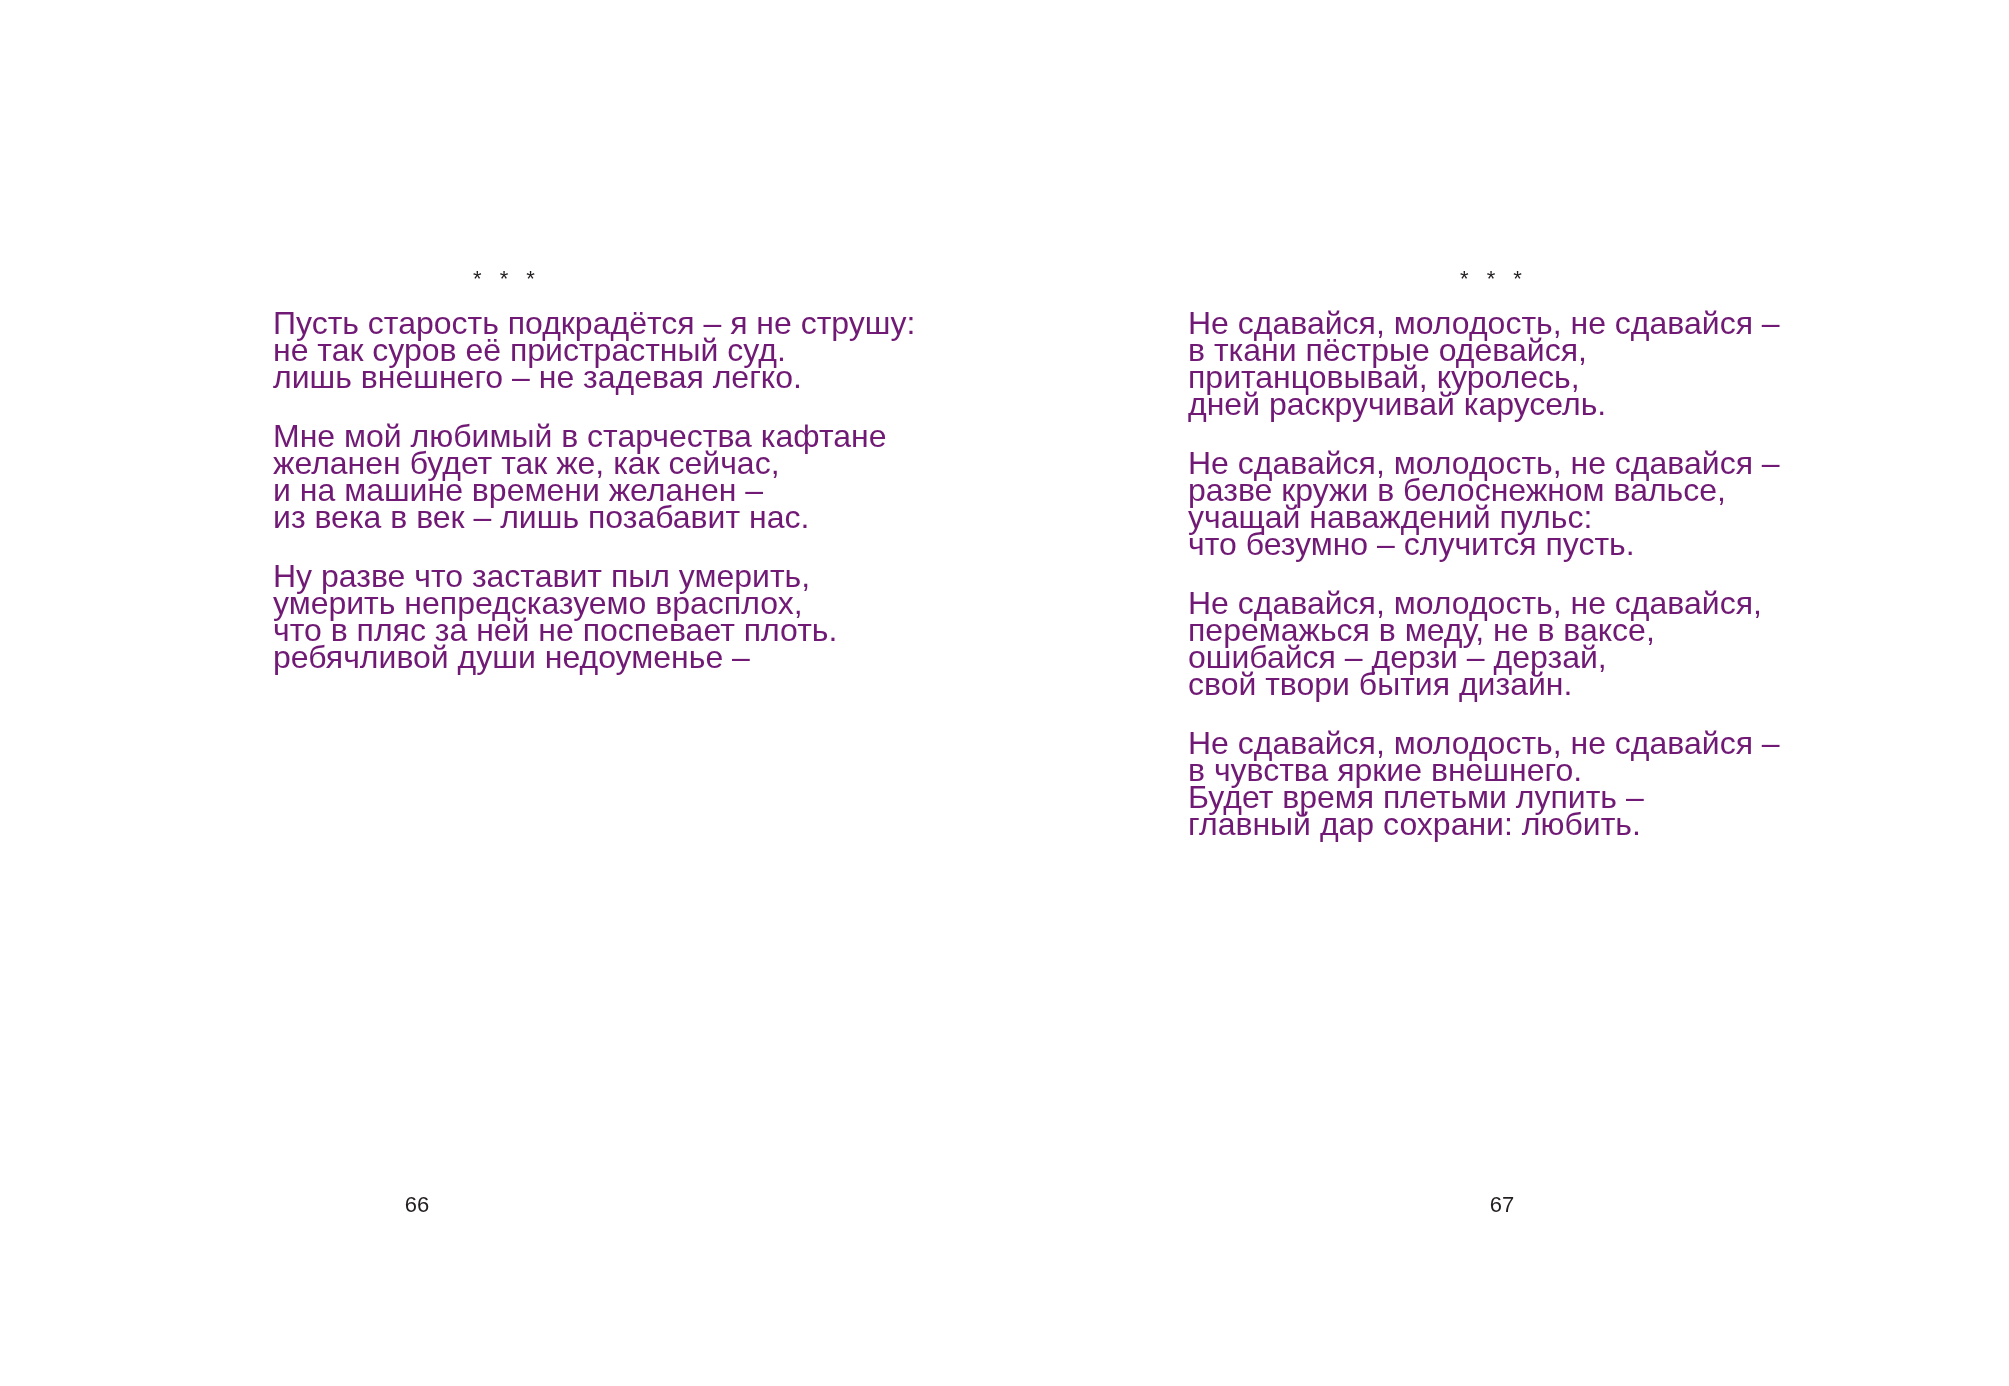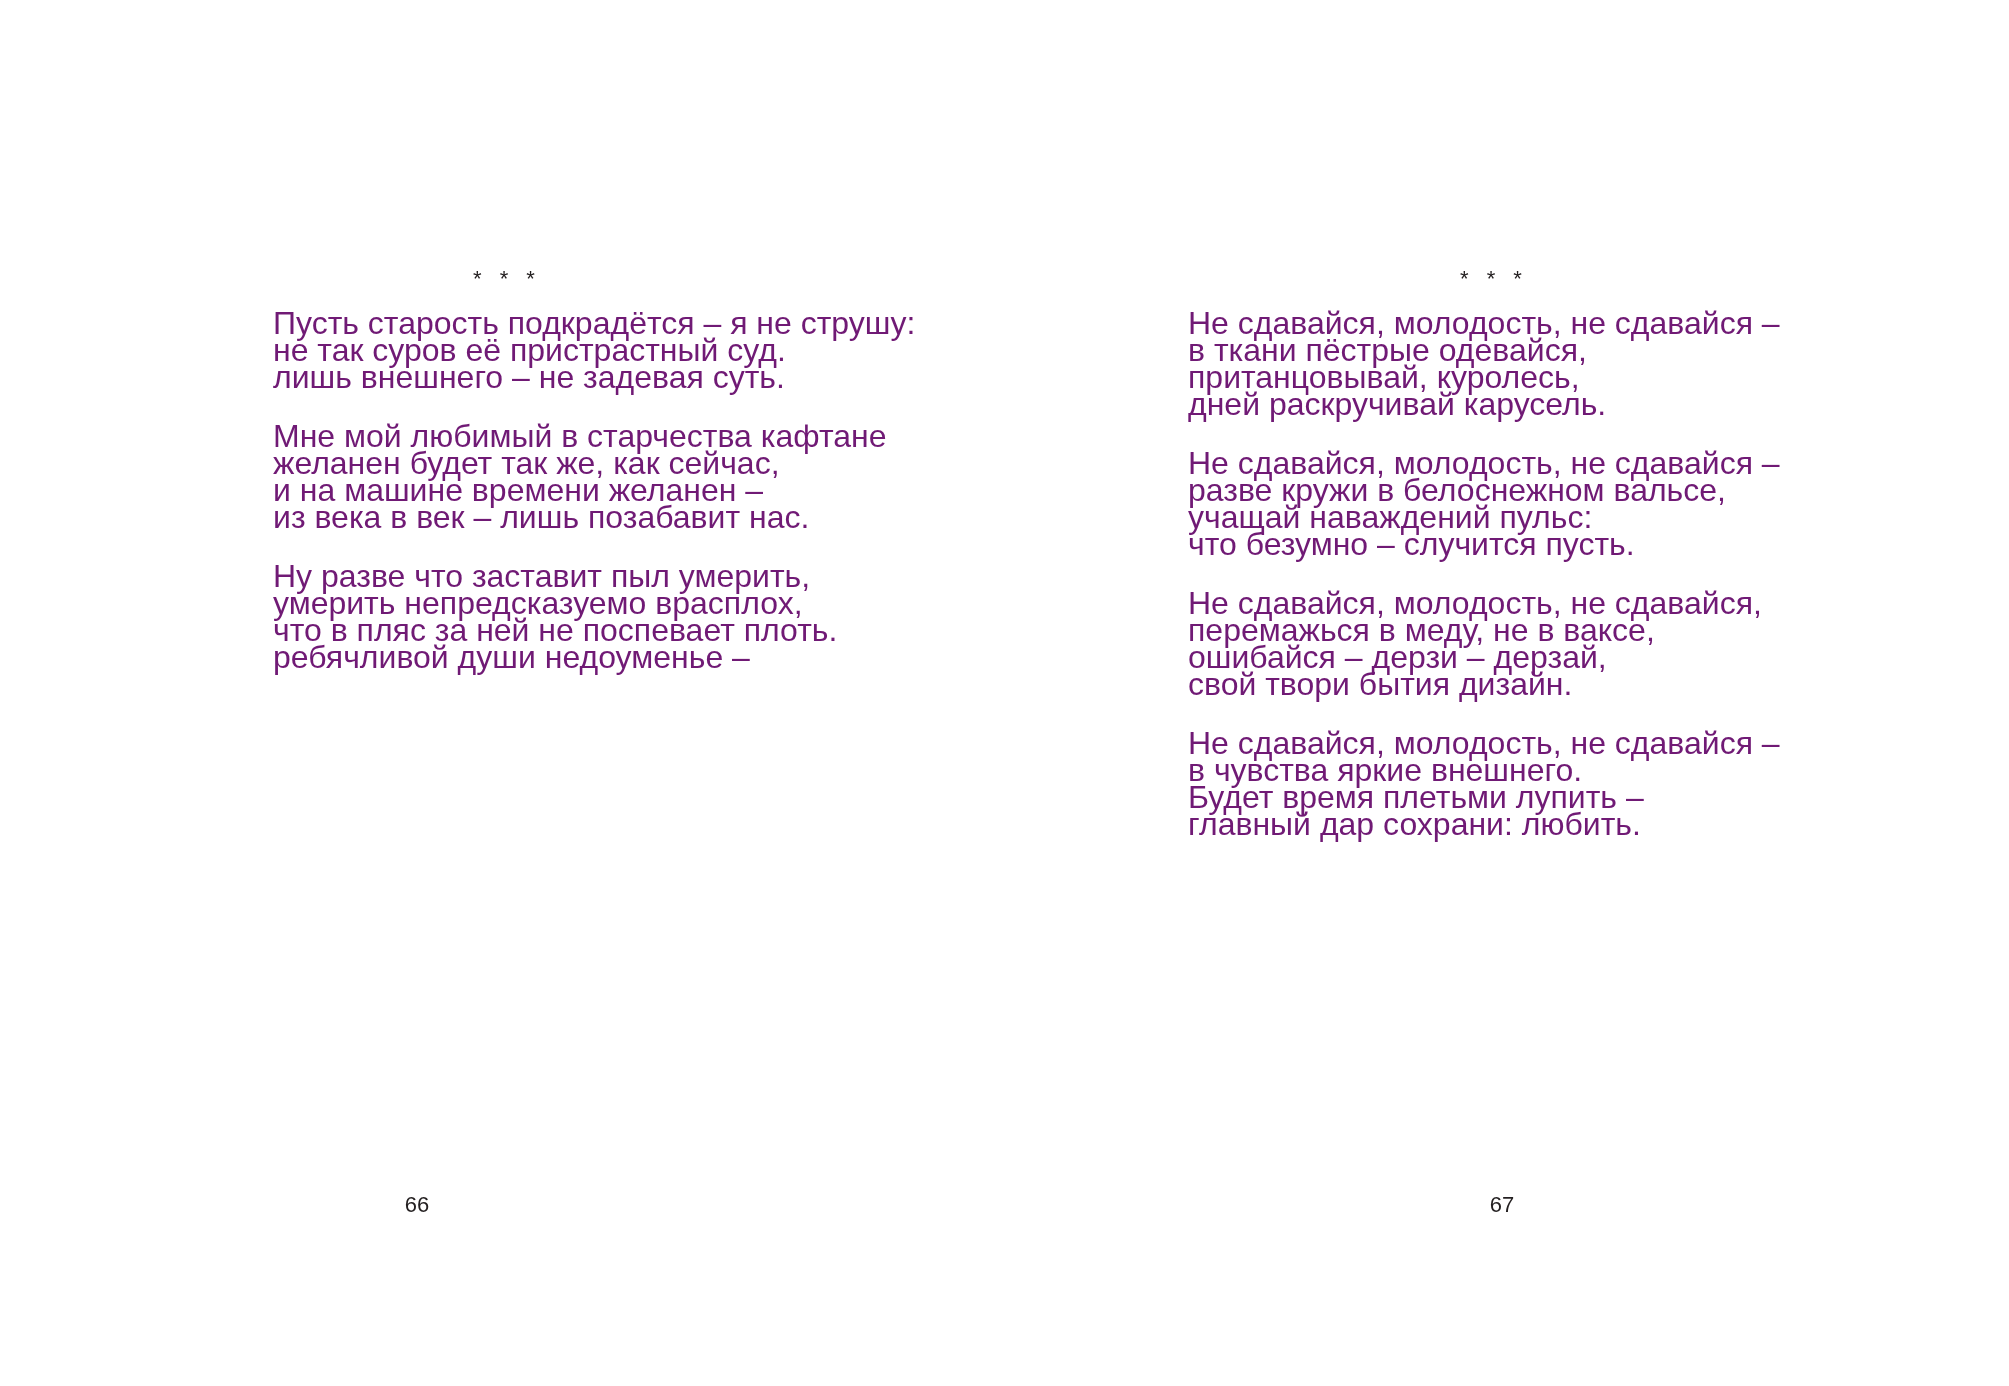--- a/index.html
+++ b/index.html
@@ -78,21 +78,21 @@
 
 <div class="spread">
 
   <div class="page page-left">
     <div class="text-block">
       <div class="stars">* * *</div>
 
       <div class="stanza">
         <div class="line">Пусть старость подкрадётся – я не струшу:</div>
         <div class="line">не так суров её пристрастный суд.</div>
-        <div class="line">лишь внешнего – не задевая суть.</div>
+        <div class="line">лишь внешнего – не задевая легко.</div>
       </div>
 
       <div class="stanza">
         <div class="line">Мне мой любимый в старчества кафтане</div>
         <div class="line">желанен будет так же, как сейчас,</div>
         <div class="line">и на машине времени желанен –</div>
         <div class="line">из века в век – лишь позабавит нас.</div>
       </div>
 
       <div class="stanza">

